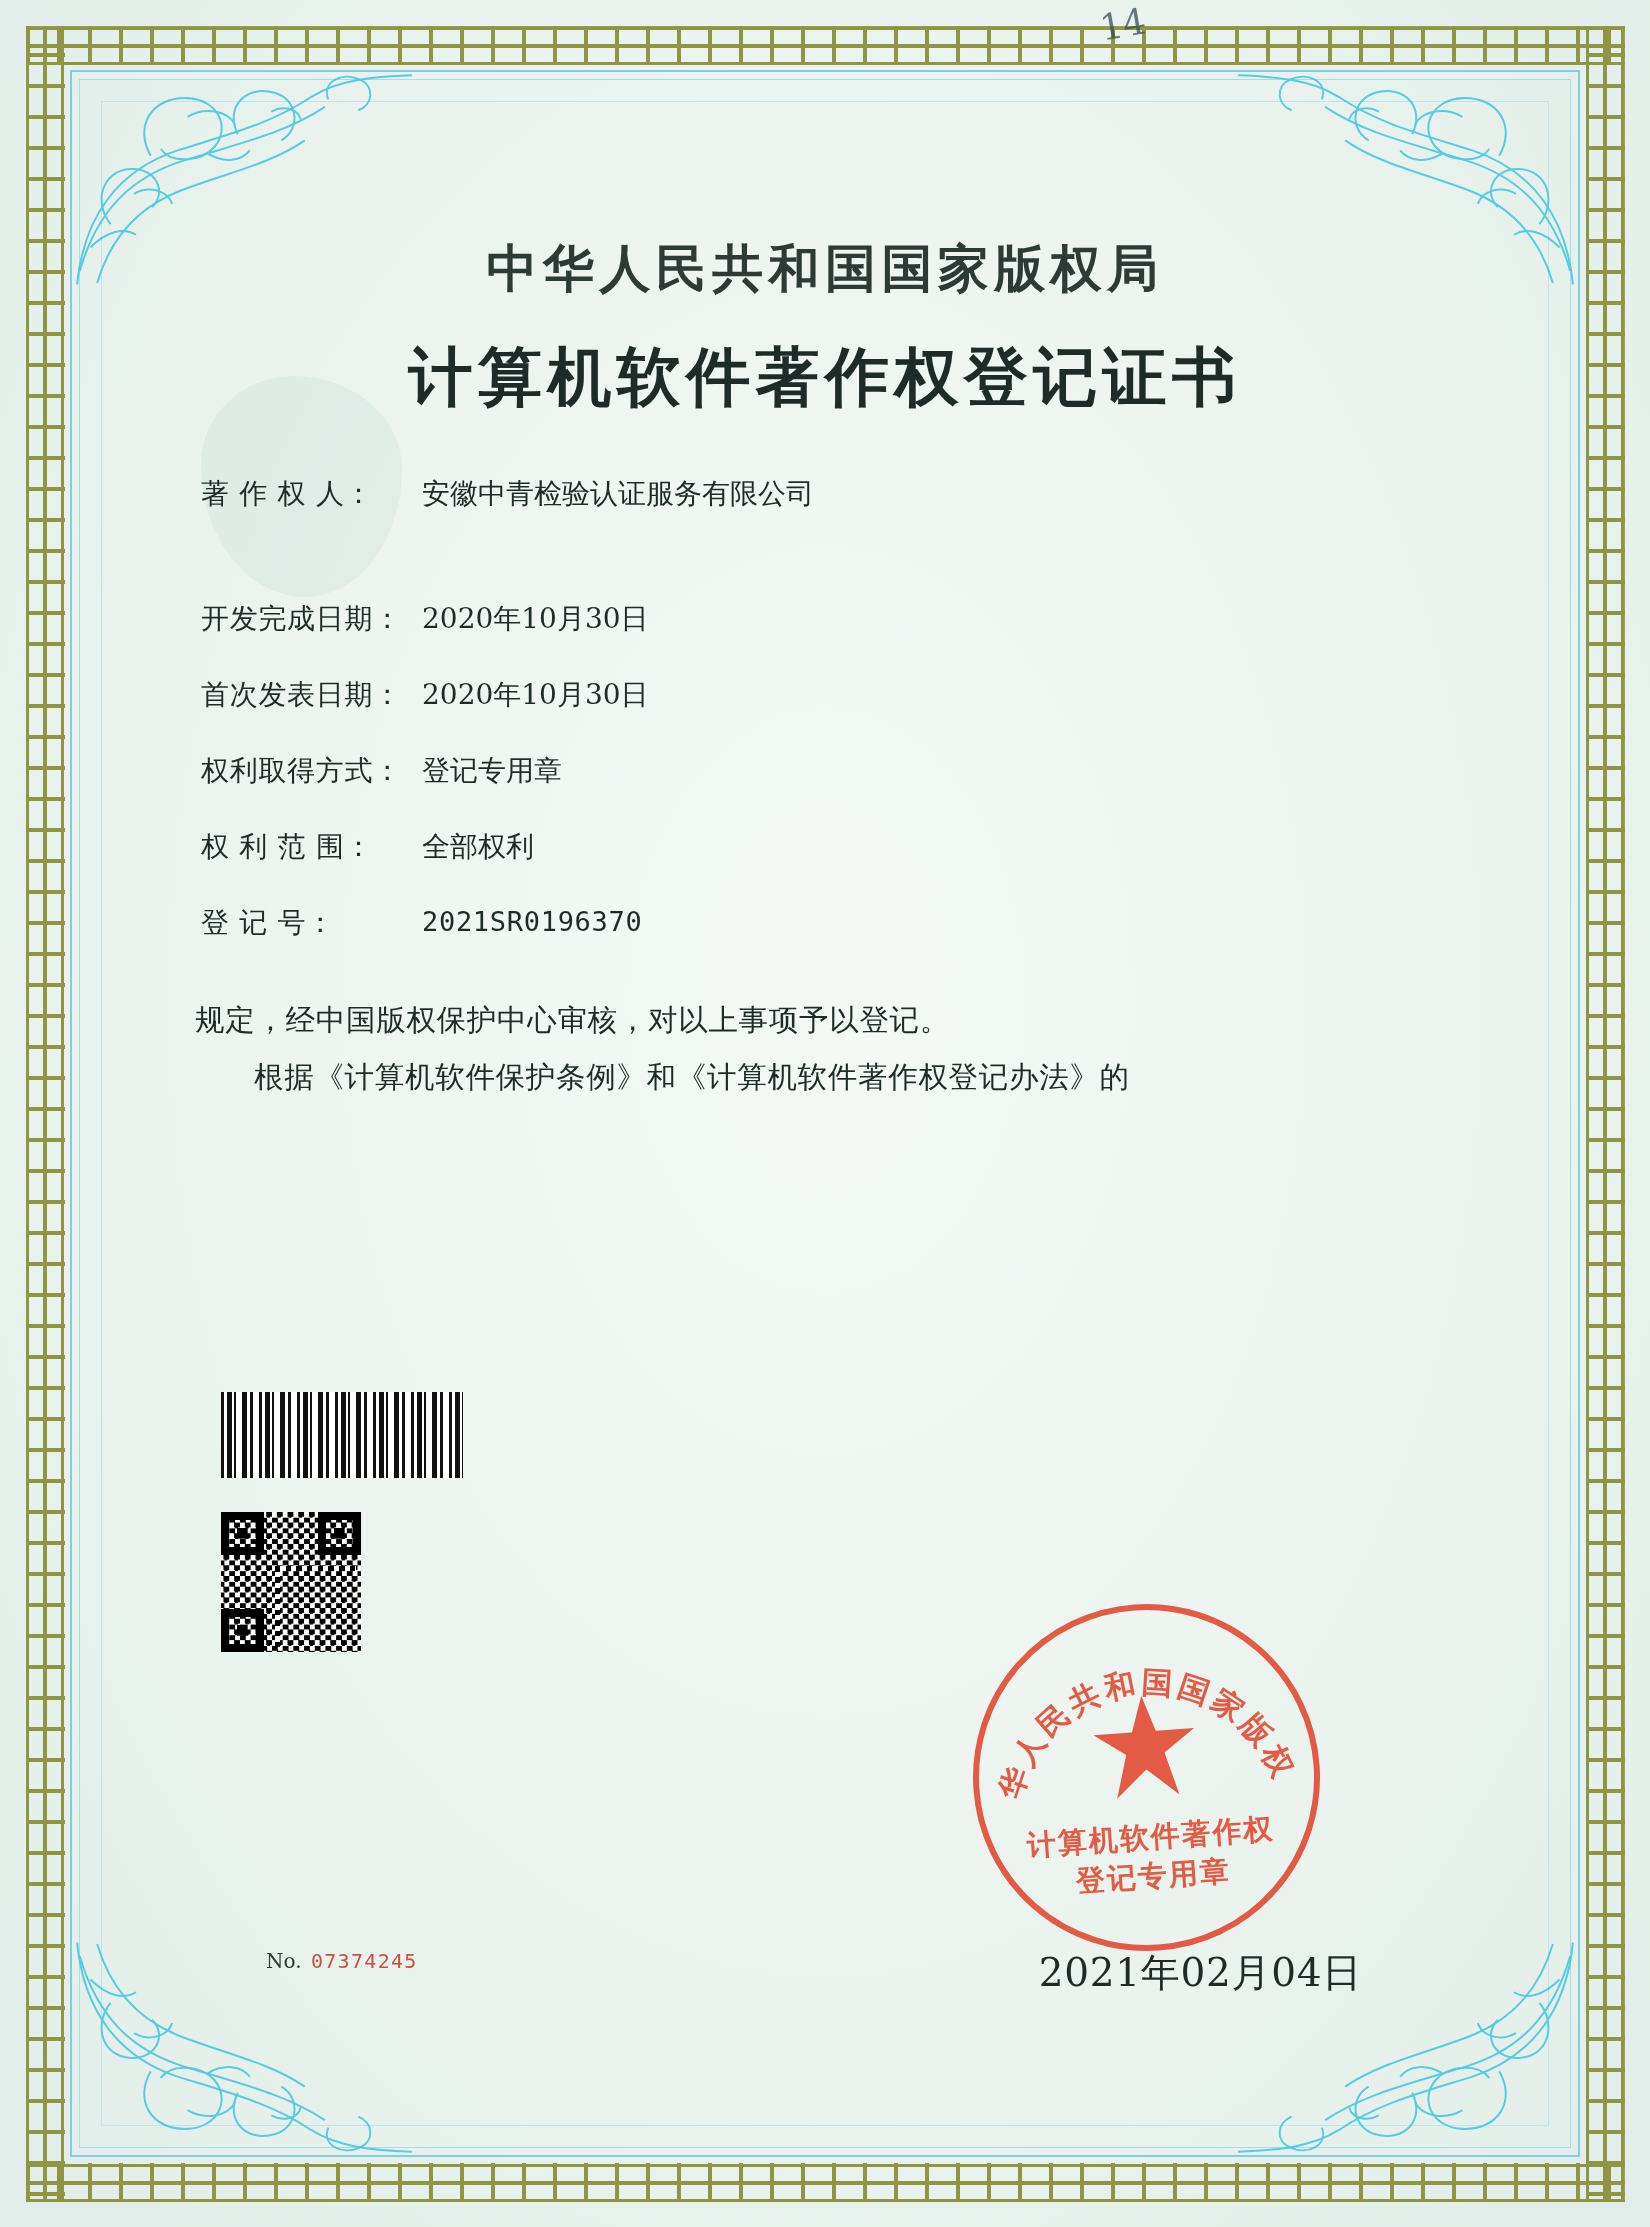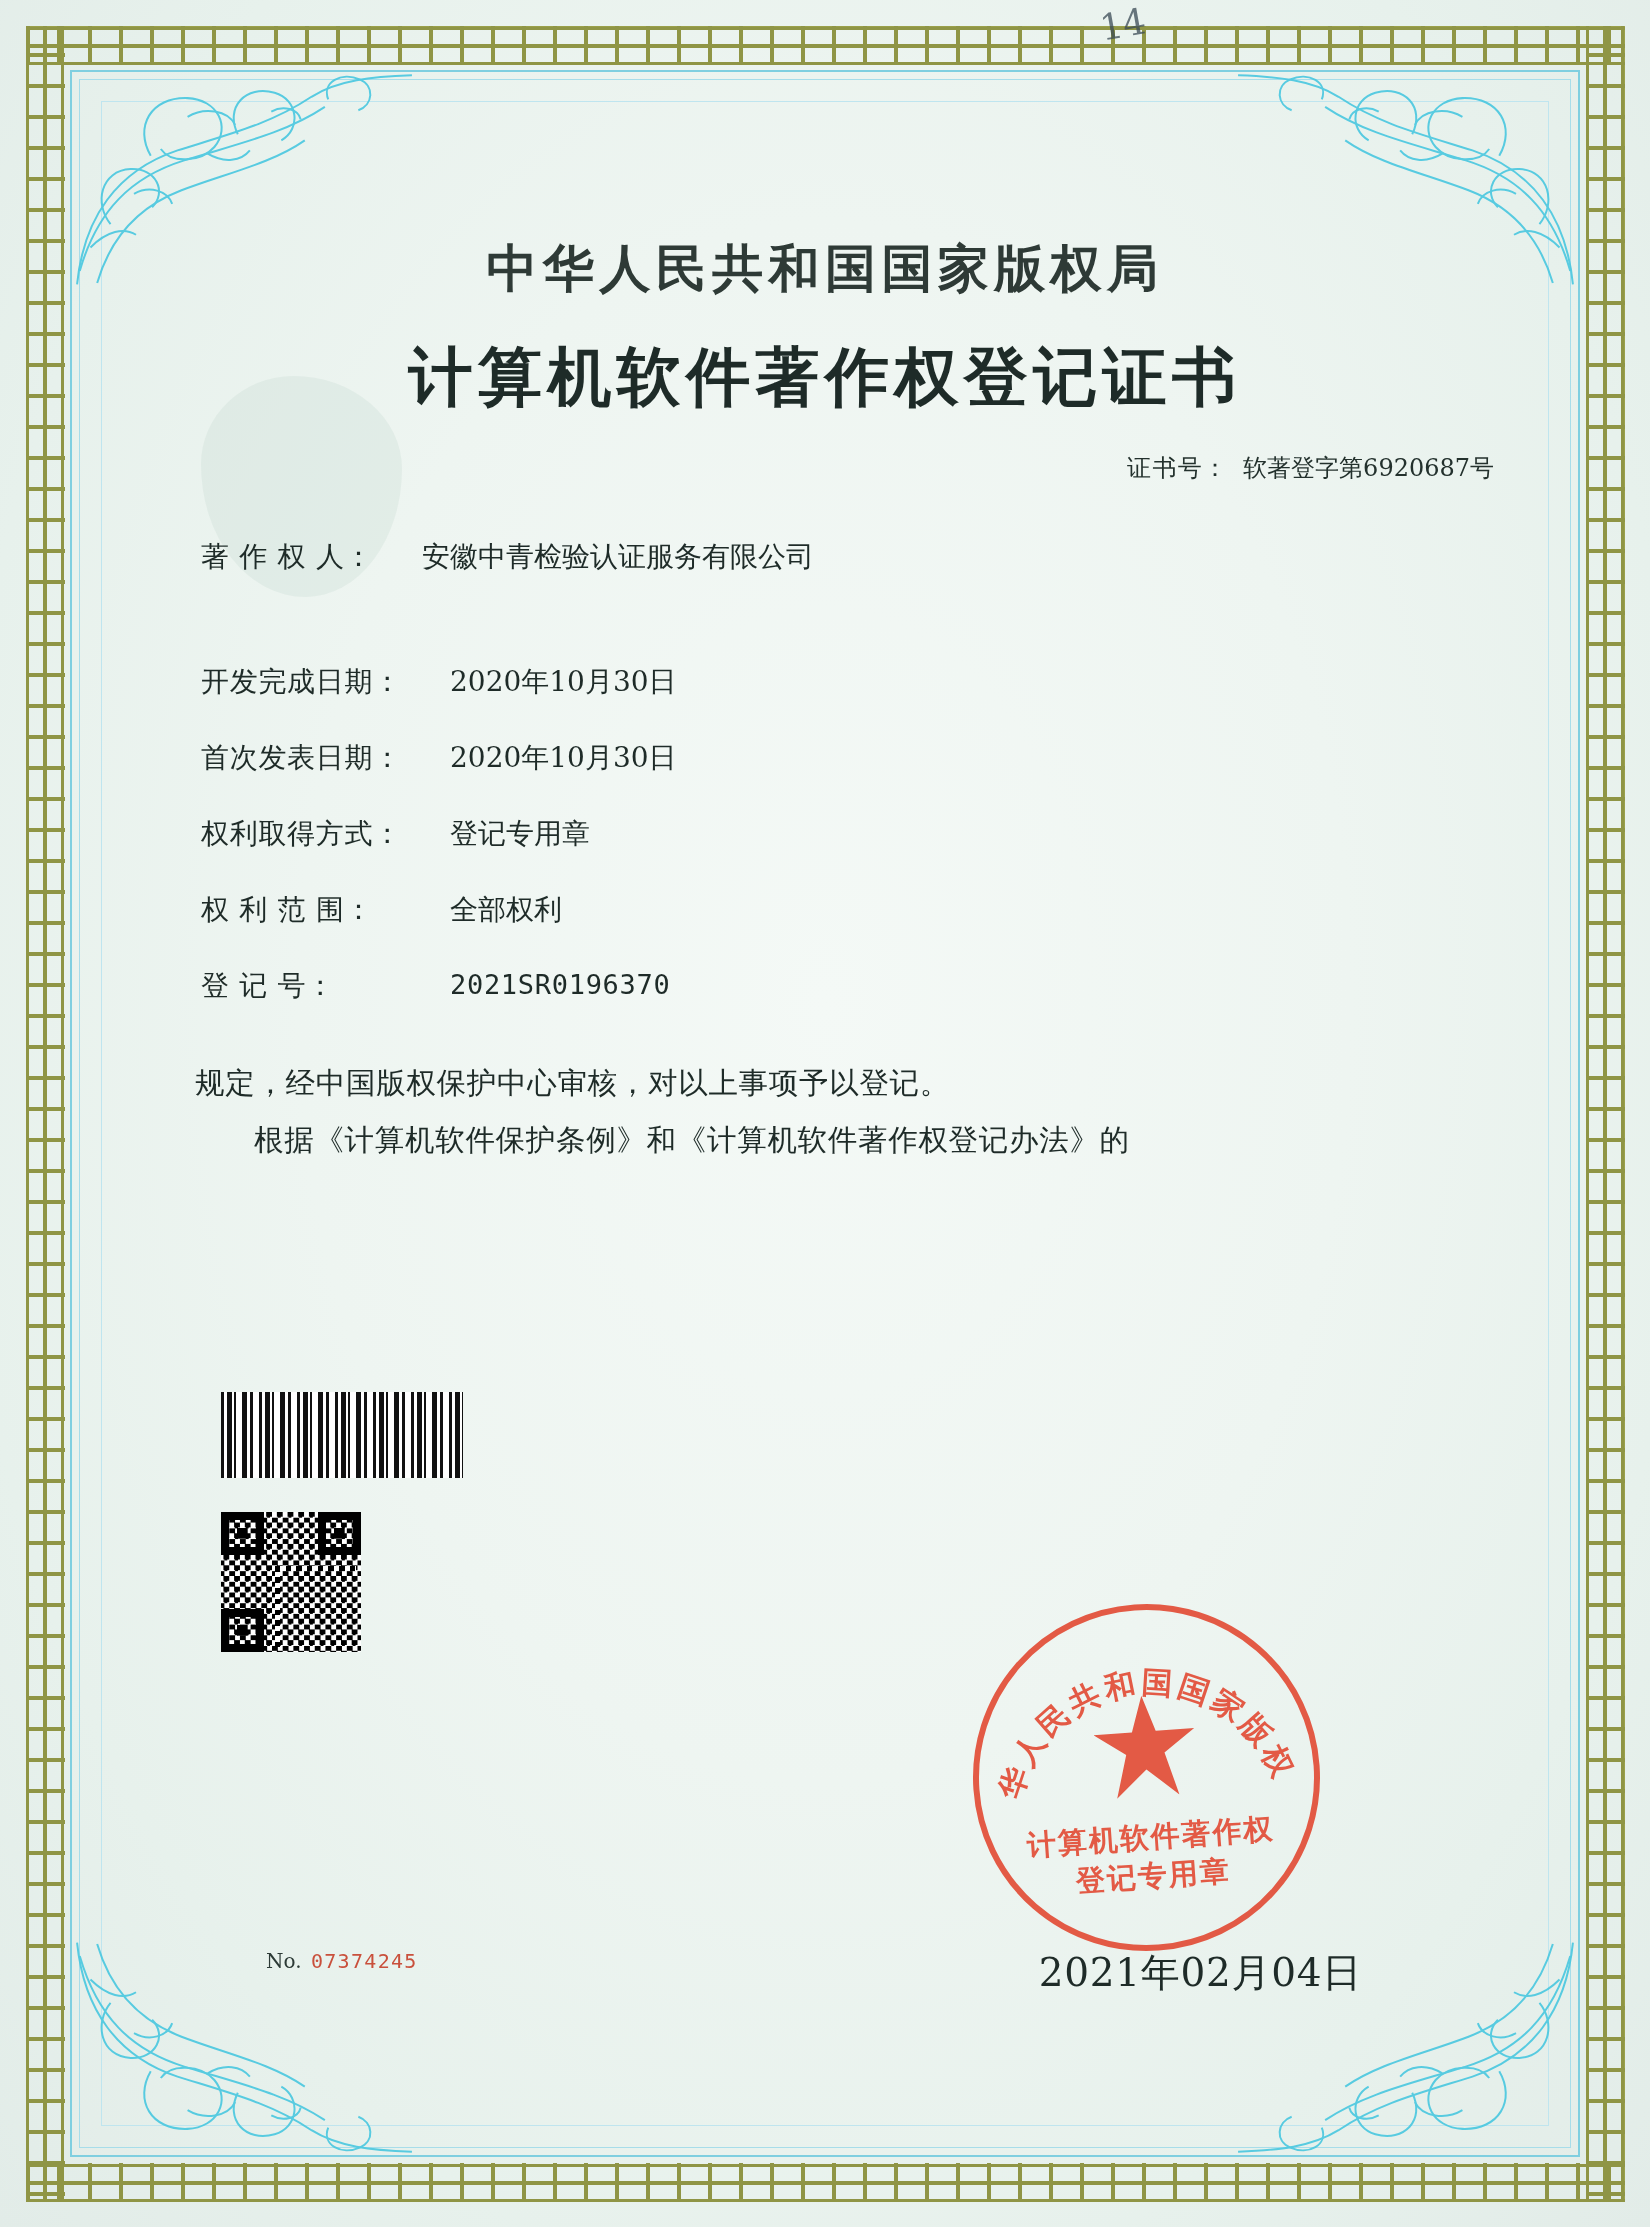--- a/index.html
+++ b/index.html
@@ -163,21 +163,21 @@
   }
   .field-value.mono {
     font-family: "DejaVu Sans Mono", "Liberation Mono", monospace;
     font-size: 27px;
     letter-spacing: 0.7px;
   }
 
   .gap-lg { height: 75px; }
   .gap-md { height: 20px; }
 
-  .row-spaced { margin-bottom: 38px; gap: 28px; }
+  .row-spaced { margin-bottom: 38px; }
 
   .statement {
     margin-top: 50px;
     padding: 0 38px 0 81px;
     font-family: "DejaVu Serif", "Liberation Serif", serif;
     font-size: 29.5px;
     line-height: 1.95;
     color: #1e2b28;
     letter-spacing: 0.7px;
   }
@@ -408,23 +408,20 @@
 
   <div class="watermark"></div>
 
   <div class="pen-mark">14</div>
 
   <div class="content">
 
     <div class="issuer">中华人民共和国国家版权局</div>
     <div class="doc-title">计算机软件著作权登记证书</div>
 
-    <div class="cert-no">
-      <span class="label">证书号：</span><span class="value">软著登字第6920687号</span>
-    </div>
 
     <div class="fields">
 
 
       <div class="gap-md"></div>
 
       <div class="field-row">
         <div class="field-label">著 作 权 人：</div>
         <div class="field-value">安徽中青检验认证服务有限公司</div>
       </div>

